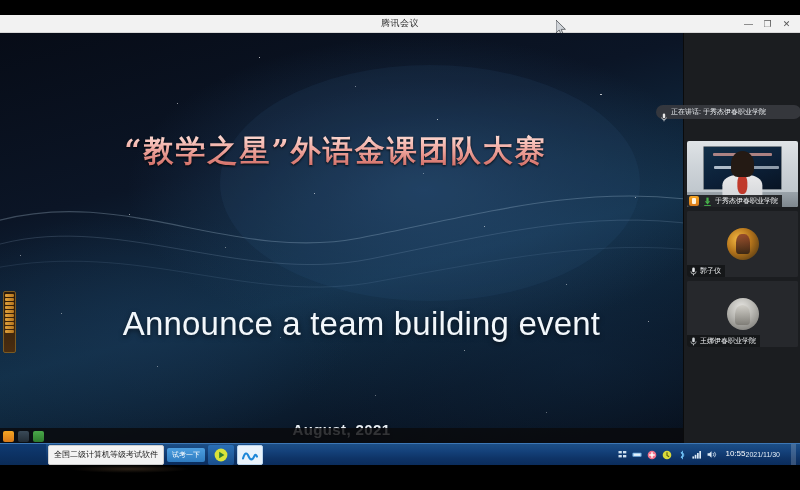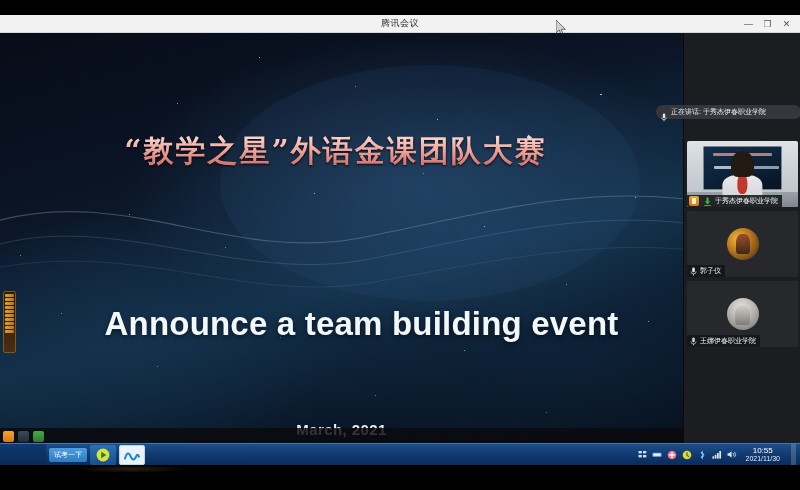--- a/index.html
+++ b/index.html
@@ -111,21 +111,21 @@
     background: linear-gradient(180deg, #ffe9e2 0%, #f0a8a0 45%, #c85a52 100%);
     -webkit-background-clip: text;
     background-clip: text;
     -webkit-text-fill-color: transparent;
     filter: drop-shadow(0 1px 1px rgba(0,0,0,.85));
     white-space: nowrap;
   }
   .ppt-subtitle {
     position: absolute; left: 0; right: 0; top: 272px;
     text-align: center;
-    font-size: 33px; font-weight: bold;
+    font-size: 33px; font-weight: normal;
     color: #f2f7fb;
     letter-spacing: .2px;
     text-shadow: 0 2px 5px rgba(0,0,0,.55);
     white-space: nowrap;
     padding-left: 40px;
   }
   .ppt-date {
     position: absolute; left: 0; right: 0; top: 388px;
     text-align: center;
     font-size: 15px; font-weight: bold;
@@ -369,21 +369,21 @@
   .tray {
     margin-left: auto; display: flex; align-items: center; gap: 5px;
     padding-right: 4px; height: 22px;
   }
   .tray-ic {
     width: 10px; height: 10px; flex: none;
     display: flex; align-items: center; justify-content: center;
     color: #dbe8f5;
   }
   .tray-clock {
-    display: flex; flex-direction: column; align-items: center;
+    display: flex; flex-direction: row; align-items: center;
     line-height: 1.05; margin-left: 3px; padding-right: 4px;
   }
   .tray-clock .t { font-size: 8px; color: #ffffff; }
   .tray-clock .d { font-size: 7px; color: #e3edf7; }
   .tray-peek {
     width: 5px; height: 22px; background: rgba(255,255,255,.18);
     margin-left: 2px; flex: none;
   }
 
   
@@ -426,21 +426,21 @@
 
     <svg class="swoosh" width="683" height="412" viewBox="0 0 683 412" preserveAspectRatio="none">
       <path d="M-10,190 C120,150 230,230 360,205 C470,184 580,150 700,168" fill="none" stroke="rgba(190,215,235,.28)" stroke-width="1.1"></path>
       <path d="M-10,214 C110,176 240,252 370,226 C490,202 590,176 700,192" fill="none" stroke="rgba(170,200,225,.18)" stroke-width="1"></path>
       <path d="M-10,236 C140,206 250,274 380,248 C500,226 600,206 700,218" fill="none" stroke="rgba(160,190,220,.12)" stroke-width="1"></path>
       <ellipse cx="430" cy="150" rx="210" ry="118" fill="rgba(60,110,160,.10)"></ellipse>
     </svg>
 
     <div class="ppt-title">“教学之星”外语金课团队大赛</div>
     <div class="ppt-subtitle">Announce a team building event</div>
-    <div class="ppt-date">March, 2021</div>
+    <div class="ppt-date">August, 2021</div>
 
     <div class="left-widget">
       <i></i>
       <i></i>
       <i></i>
       <i></i>
       <i></i>
       <i></i>
       <i></i>
       <i></i>
@@ -524,20 +524,23 @@
         </span>
         <span class="tl-name">王娜伊春职业学院</span>
       </div>
     </div>
 
   </div>
 
   <div class="taskbar">
     <div class="tb-start"></div>
 
+    <div class="tb-app white">
+      <span class="tb-app-text">全国二级计算机等级考试软件</span>
+    </div>
 
     <div class="tb-pill">
       <span class="tb-pill-text">试考一下</span>
     </div>
 
     <div class="tb-icon play">
       <svg width="14" height="14" viewBox="0 0 14 14">
         <circle cx="7" cy="7" r="6.4" fill="#d9e33a"></circle>
         <polygon points="5.2,3.8 10.4,7 5.2,10.2" fill="#2e7d32"></polygon>
       </svg>

